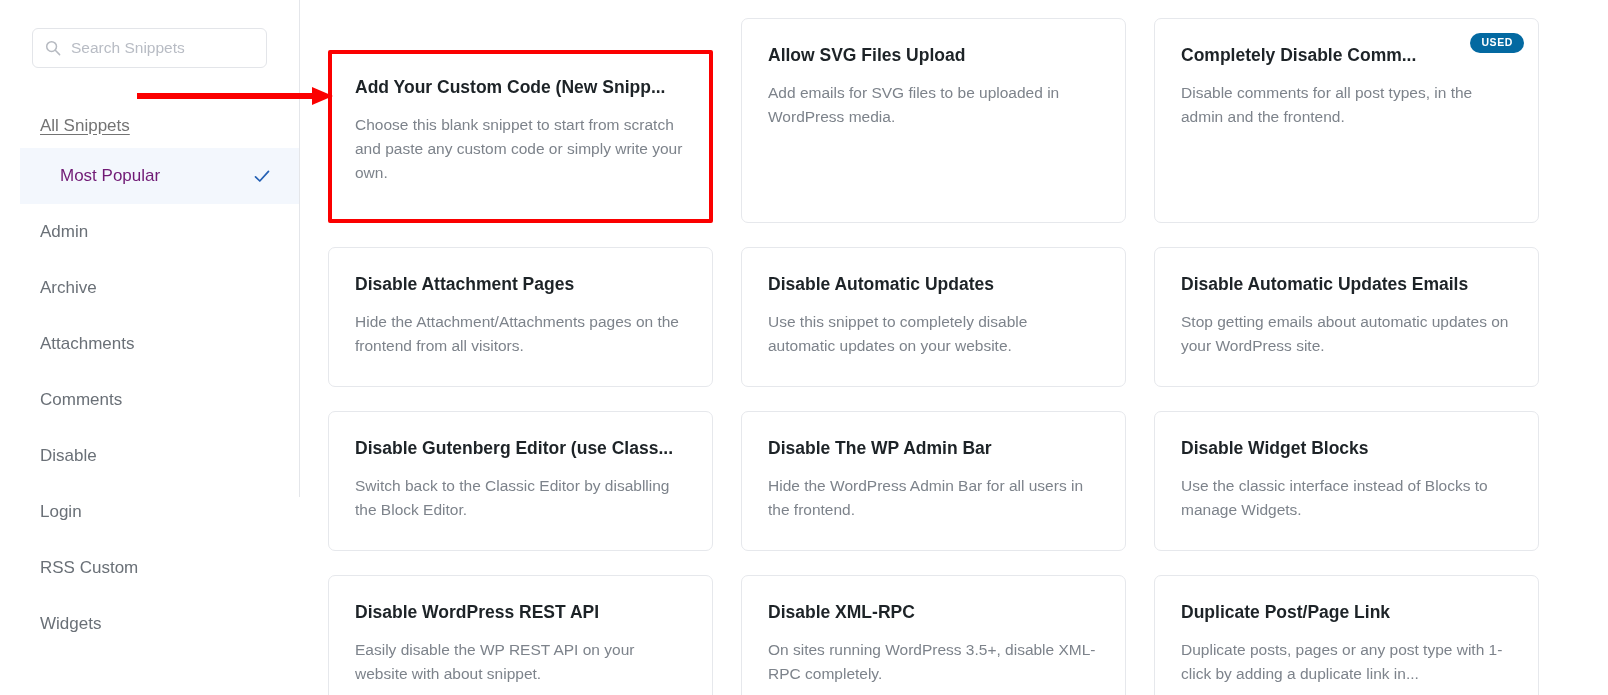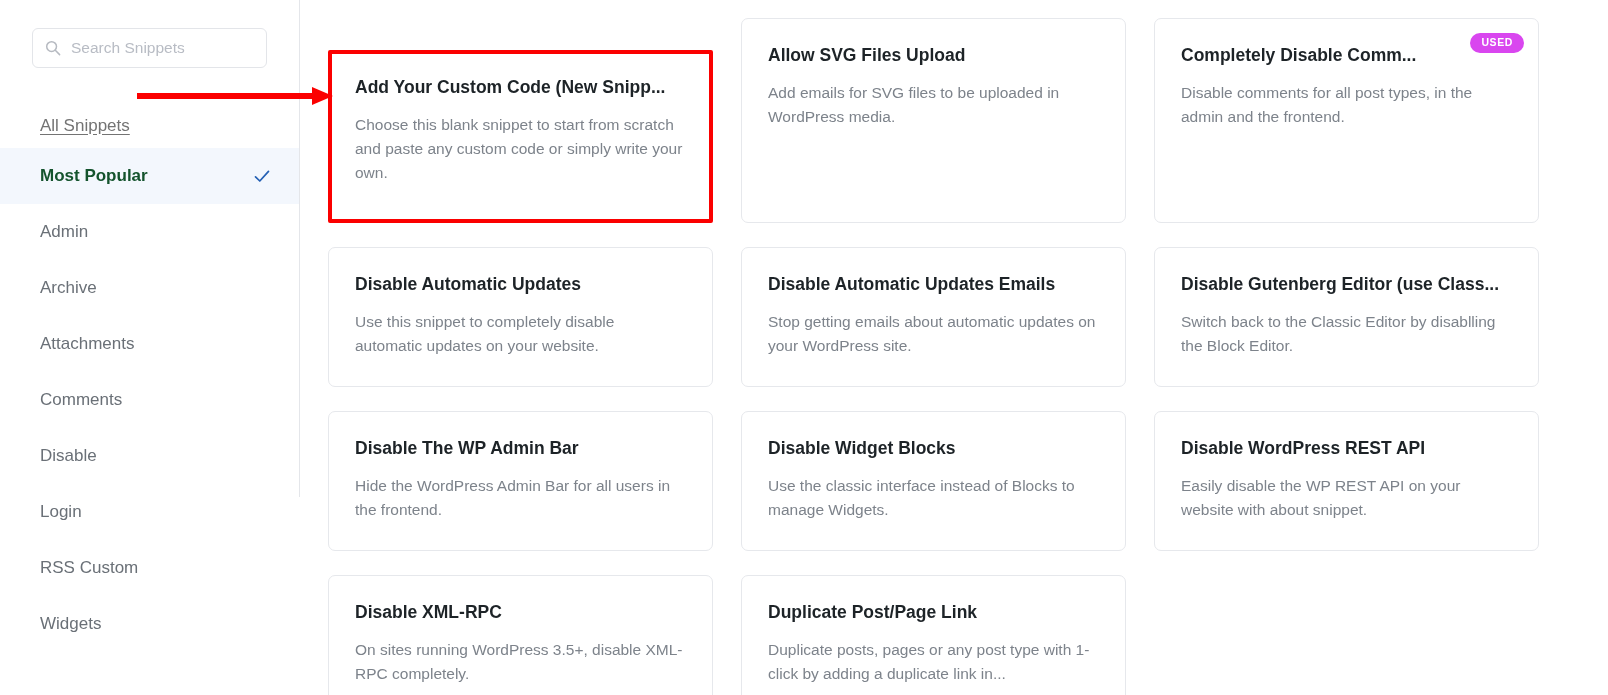--- a/index.html
+++ b/index.html
@@ -81,22 +81,23 @@
     color: #737373;
   }
   .nav-item.all-snippets .nav-label {
     flex: 0 0 auto;
     text-decoration: underline;
     text-underline-offset: 3px;
     font-size: 17px;
   }
   .nav-item.active {
     background: #f3f7fd;
-    color: #14532d;
-    font-weight: bold;
+    color: #701a75;
+    font-weight: normal;
+    margin-left: 20px;
   }
   .check-icon {
     width: 18px; height: 18px;
     flex: 0 0 auto;
     color: #2460b4;
     display: block;
   }
 
   
   .main {
@@ -135,21 +136,21 @@
     font-size: 15.5px;
     color: #7d838b;
     line-height: 1.55;
     margin: 0;
     max-width: 330px;
   }
   .badge {
     position: absolute;
     top: 14px;
     right: 14px;
-    background: #d946ef;
+    background: #0369a1;
     color: #ffffff;
     font-size: 10.5px;
     font-weight: bold;
     letter-spacing: 0.6px;
     border-radius: 11px;
     padding: 4px 11px 4px 11px;
     line-height: 1.1;
   }
 
   
@@ -241,20 +242,24 @@
         <div class="card-title">Allow SVG Files Upload</div>
         <div class="card-desc">Add emails for SVG files to be uploaded in WordPress media.</div>
       </div>
 
       <div class="card tall">
         <div class="badge">USED</div>
         <div class="card-title">Completely Disable Comm...</div>
         <div class="card-desc">Disable comments for all post types, in the admin and the frontend.</div>
       </div>
 
+      <div class="card">
+        <div class="card-title">Disable Attachment Pages</div>
+        <div class="card-desc">Hide the Attachment/Attachments pages on the frontend from all visitors.</div>
+      </div>
 
       <div class="card">
         <div class="card-title">Disable Automatic Updates</div>
         <div class="card-desc">Use this snippet to completely disable automatic updates on your website.</div>
       </div>
 
       <div class="card">
         <div class="card-title">Disable Automatic Updates Emails</div>
         <div class="card-desc">Stop getting emails about automatic updates on your WordPress site.</div>
       </div>

